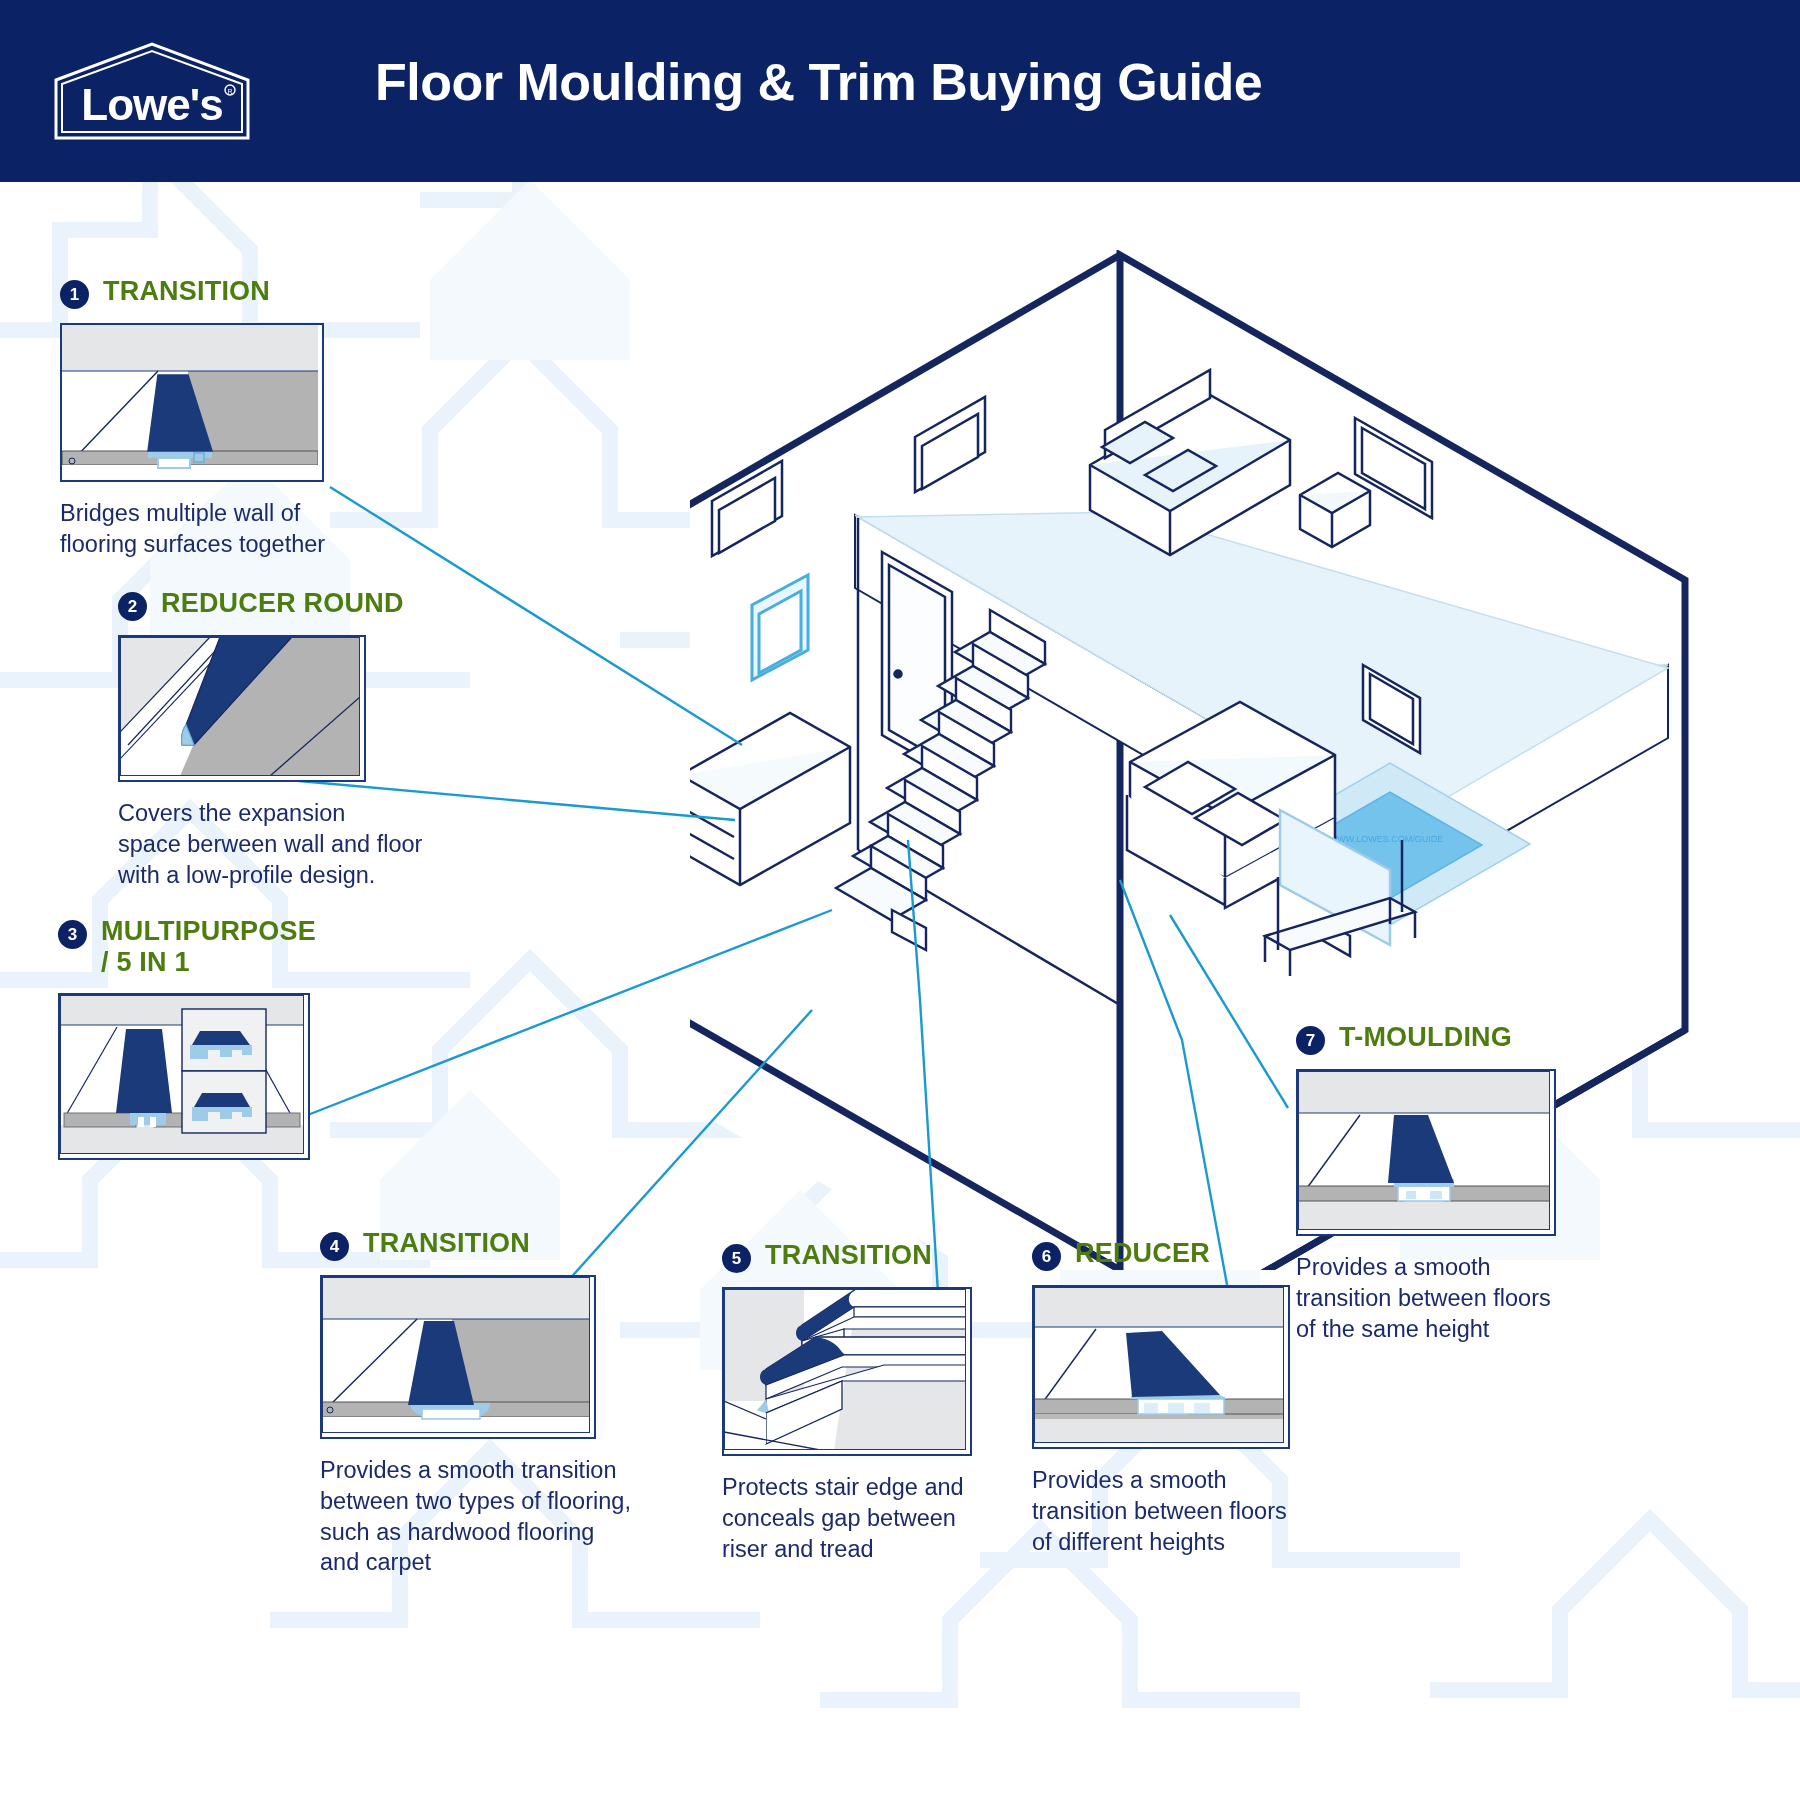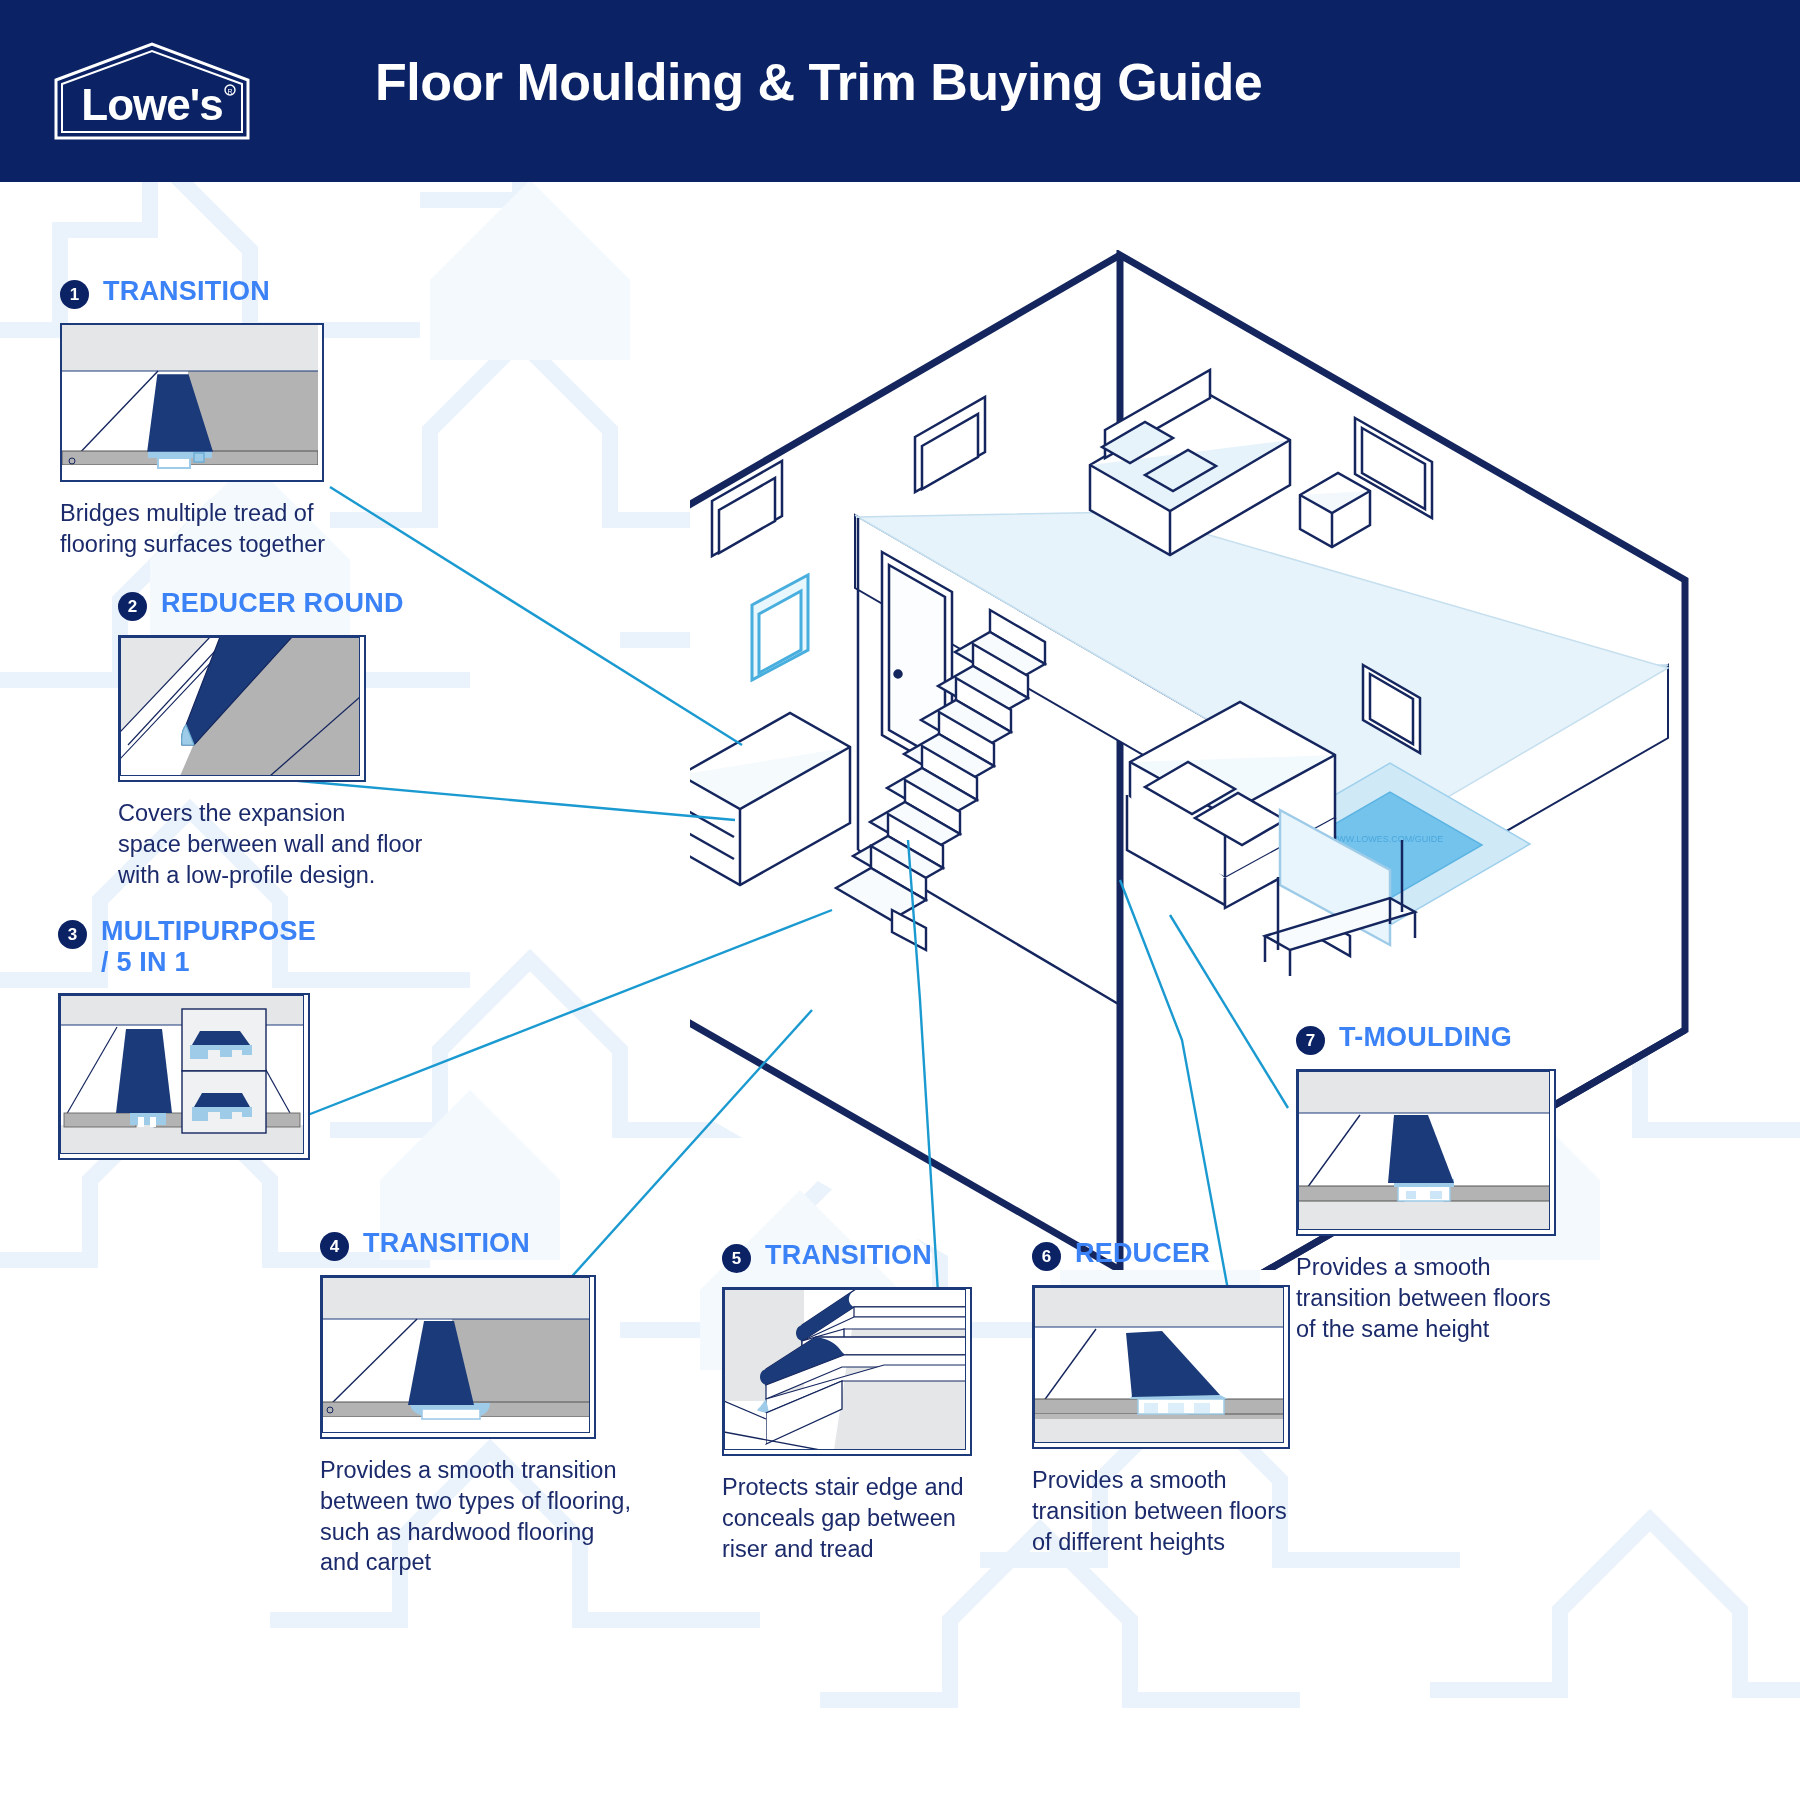--- a/index.html
+++ b/index.html
@@ -46,21 +46,21 @@
   }
   .num{
     flex:0 0 auto;
     width:29px;height:29px;border-radius:50%;
     background:#0b2265;color:#fff;
     font-size:17px;font-weight:bold;
     display:flex;align-items:center;justify-content:center;
     margin-top:4px;
   }
   .ctitle{
-    color:#3b82f6;font-size:27px;font-weight:bold;
+    color:#4d7c0f;font-size:27px;font-weight:bold;
     letter-spacing:0.2px;line-height:1.16;
     font-family:"Liberation Sans", sans-serif;
   }
   .fig{
     border:2px solid #1c3a7a;
     background:#fff;
     position:relative;overflow:hidden;
   }
   .fig svg{display:block;}
   .cdesc{
@@ -270,21 +270,21 @@
         <line x1="12" y1="134" x2="96" y2="46" stroke="#15265e" stroke-width="1.4"></line>
         <rect x="0" y="126" width="256" height="14" fill="#b3b3b3" stroke="#555" stroke-width="1"></rect>
         <rect x="0" y="140" width="256" height="11" fill="#ffffff"></rect>
         <path d="M86 123 L93 123 L143 123 L150 123 L150 133 L86 133 Z" fill="#9ecbe8"></path>
         <path d="M96 133 L96 143 L128 143 L128 133 Z" fill="#ffffff" stroke="#9ecbe8" stroke-width="2"></path>
         <path d="M132 128 L142 128 L142 137 L132 137 Z" fill="#9ecbe8" stroke="#6fb0d6" stroke-width="1.5"></path>
         <path d="M96 50 L126 50 L150 126 L86 126 Z" fill="#1b3a79" stroke="#1b3a79" stroke-width="1.5"></path>
         <circle cx="10" cy="136" r="3" fill="none" stroke="#15265e" stroke-width="1"></circle>
       </svg>
     </div>
-    <div class="cdesc">Bridges multiple tread of
+    <div class="cdesc">Bridges multiple wall of
 flooring surfaces together</div>
   </div>
 
   <div class="callout" style="left:118px;top:588px;width:340px;">
     <div class="callout-head">
       <div class="num">2</div>
       <div class="ctitle">REDUCER ROUND</div>
     </div>
     <div class="fig" style="width:244px;height:143px;">
       <svg width="240" height="139" viewBox="0 0 240 139">

